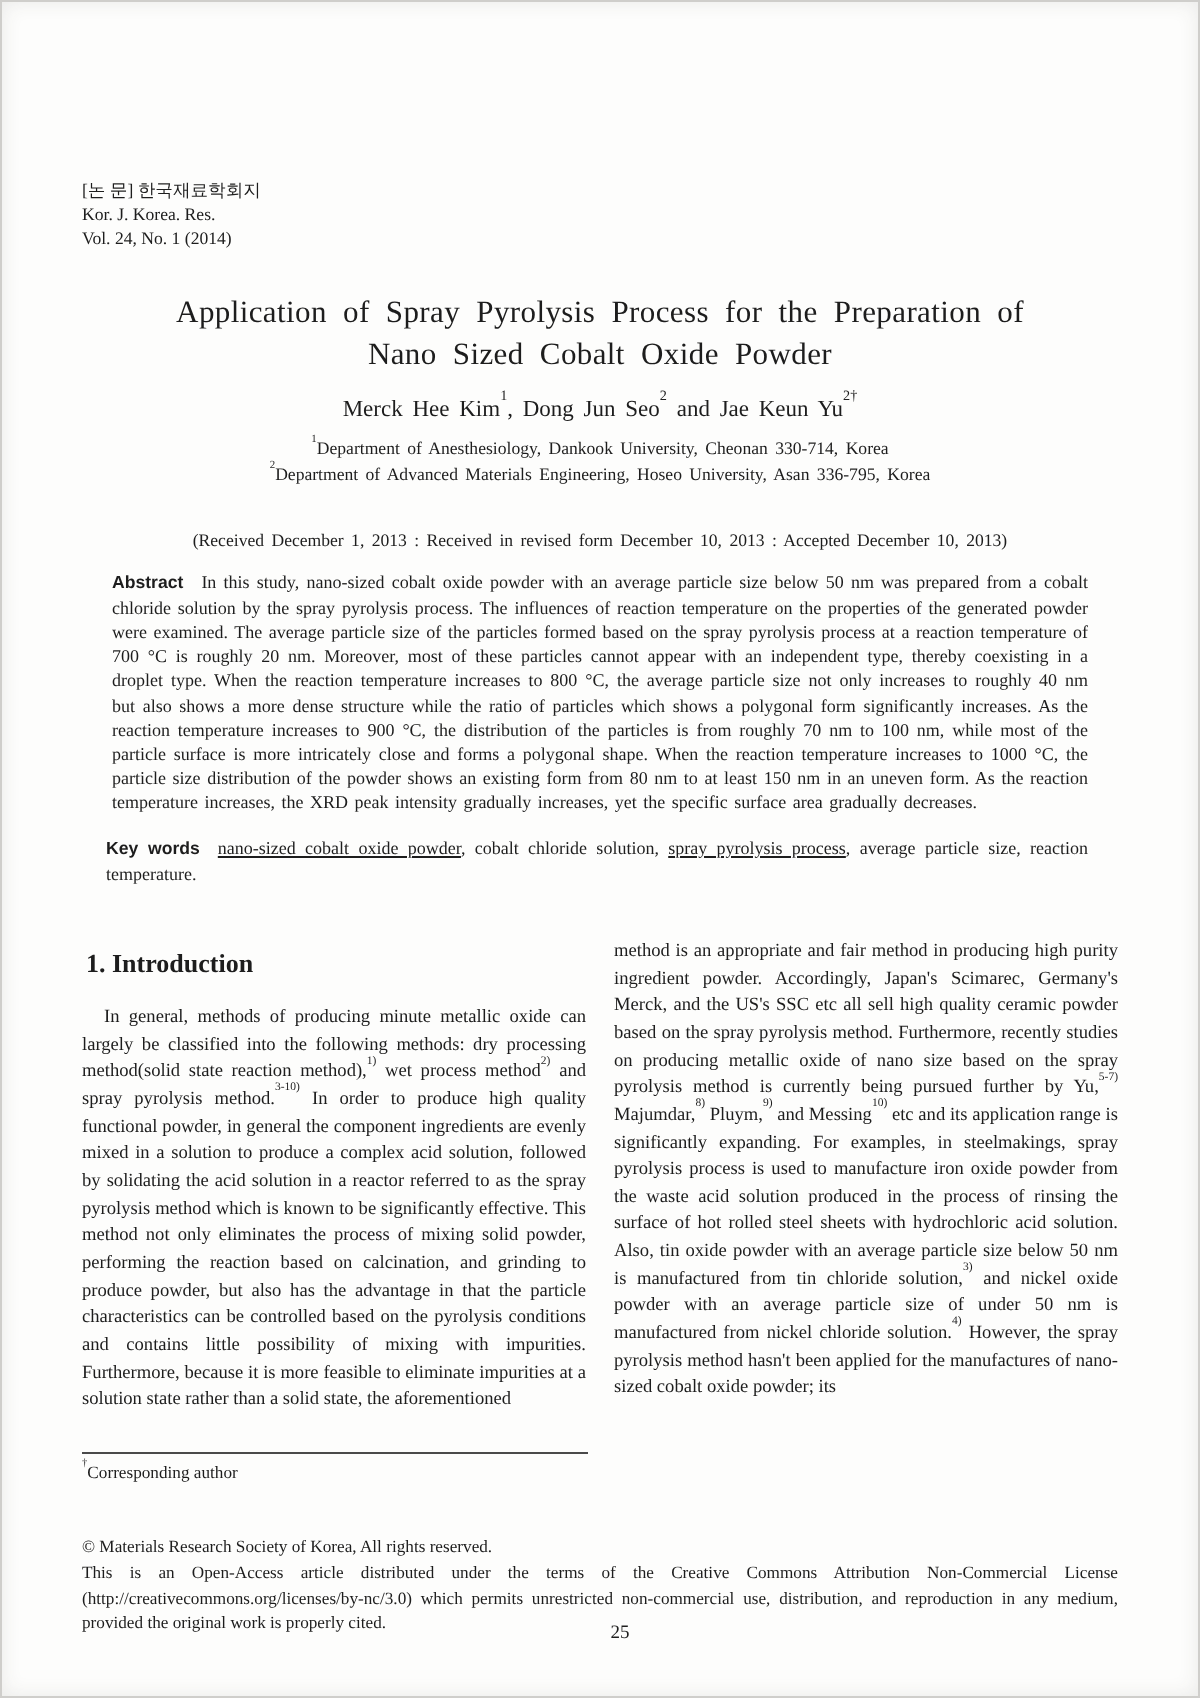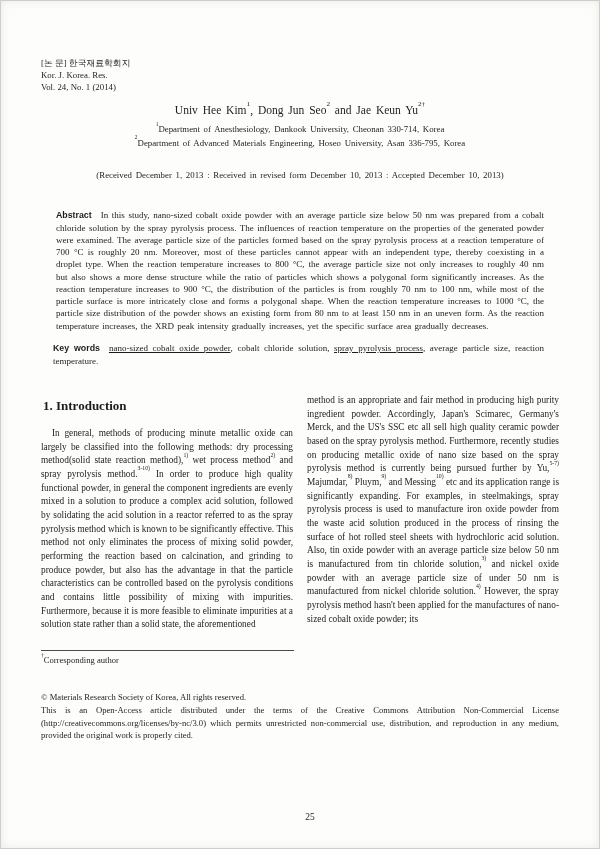--- a/index.html
+++ b/index.html
@@ -4,21 +4,21 @@
 <style>
   * { margin: 0; padding: 0; box-sizing: border-box; }
   html, body { background: #e9e8e5; }
   .page {
     position: relative;
     width: 600px; height: 849px;
     margin: 0 auto;
     background: #fdfdfc;
     color: #1d1d1d;
     font-family: "Liberation Serif", serif;
-    padding: 56px 40px 0 40px;
+    padding: 88px 40px 0 40px;
     border: 1px solid #cfcecb;
     box-shadow: inset 0 0 10px rgba(60,55,45,0.10);
     overflow: hidden;
   }
   .u { text-decoration: underline; }
   sup { font-size: 0.62em; line-height: 0; position: relative; top: -0.45em; }
 
   .top-header { display: flex; justify-content: space-between; align-items: flex-start;
     font-size: 8.8px; line-height: 1.38; }
   .header-left div { white-space: nowrap; }
@@ -32,21 +32,21 @@
     padding: 0 28px;
   }
   .authors { margin-top: 11px; text-align: center; font-size: 11.5px; word-spacing: 2px; }
   .affiliations { margin-top: 7px; text-align: center; font-size: 8.8px; line-height: 1.5; word-spacing: 1.5px; }
   .received { margin-top: 20px; text-align: center; font-size: 8.8px; word-spacing: 1.5px; }
 
   .abstract, .keywords {
     margin: 0 15px; font-size: 9px; line-height: 1.36;
     text-align: justify; word-spacing: 1px;
   }
-  .abstract { margin-top: 29px; }
+  .abstract { margin-top: 10px; }
   .keywords { margin-top: 10px; margin-left: 12px; }
   .block-label {
     font-family: "Liberation Sans", sans-serif;
     font-weight: bold; font-size: 8.8px;
     margin-right: 9px;
   }
 
   .columns {
     margin-top: 27px;
     display: flex; gap: 14px;
@@ -74,22 +74,23 @@
 <div class="page">
 
   <div class="top-header">
     <div class="header-left">
       <div>[논 문] 한국재료학회지</div>
       <div>Kor. J. Korea. Res.</div>
       <div>Vol. 24, No. 1 (2014)</div>
     </div>
   </div>
 
+  <h1 class="title">Application of Spray Pyrolysis Process for the Preparation of Nano Sized Cobalt Oxide Powder</h1>
 
-  <div class="authors"><span>Univ Hee Kim</span><sup>1</sup><span>, Dong Jun Seo</span><sup>2</sup><span> and Jae Keun Yu</span><sup>2†</sup></div>
+  <div class="authors"><span>Merck Hee Kim</span><sup>1</sup><span>, Dong Jun Seo</span><sup>2</sup><span> and Jae Keun Yu</span><sup>2†</sup></div>
 
   <div class="affiliations">
     <div><sup>1</sup><span>Department of Anesthesiology, Dankook University, Cheonan 330-714, Korea</span></div>
     <div><sup>2</sup><span>Department of Advanced Materials Engineering, Hoseo University, Asan 336-795, Korea</span></div>
   </div>
 
   <div class="received">(Received December 1, 2013 : Received in revised form December 10, 2013 : Accepted December 10, 2013)</div>
 
   <div class="abstract">
     <span class="block-label">Abstract</span><span>In this study, nano-sized cobalt oxide powder with an average particle size below 50 nm was prepared from a cobalt chloride solution by the spray pyrolysis process. The influences of reaction temperature on the properties of the generated powder were examined. The average particle size of the particles formed based on the spray pyrolysis process at a reaction temperature of 700 °C is roughly 20 nm. Moreover, most of these particles cannot appear with an independent type, thereby coexisting in a droplet type. When the reaction temperature increases to 800 °C, the average particle size not only increases to roughly 40 nm but also shows a more dense structure while the ratio of particles which shows a polygonal form significantly increases. As the reaction temperature increases to 900 °C, the distribution of the particles is from roughly 70 nm to 100 nm, while most of the particle surface is more intricately close and forms a polygonal shape. When the reaction temperature increases to 1000 °C, the particle size distribution of the powder shows an existing form from 80 nm to at least 150 nm in an uneven form. As the reaction temperature increases, the XRD peak intensity gradually increases, yet the specific surface area gradually decreases.</span>

